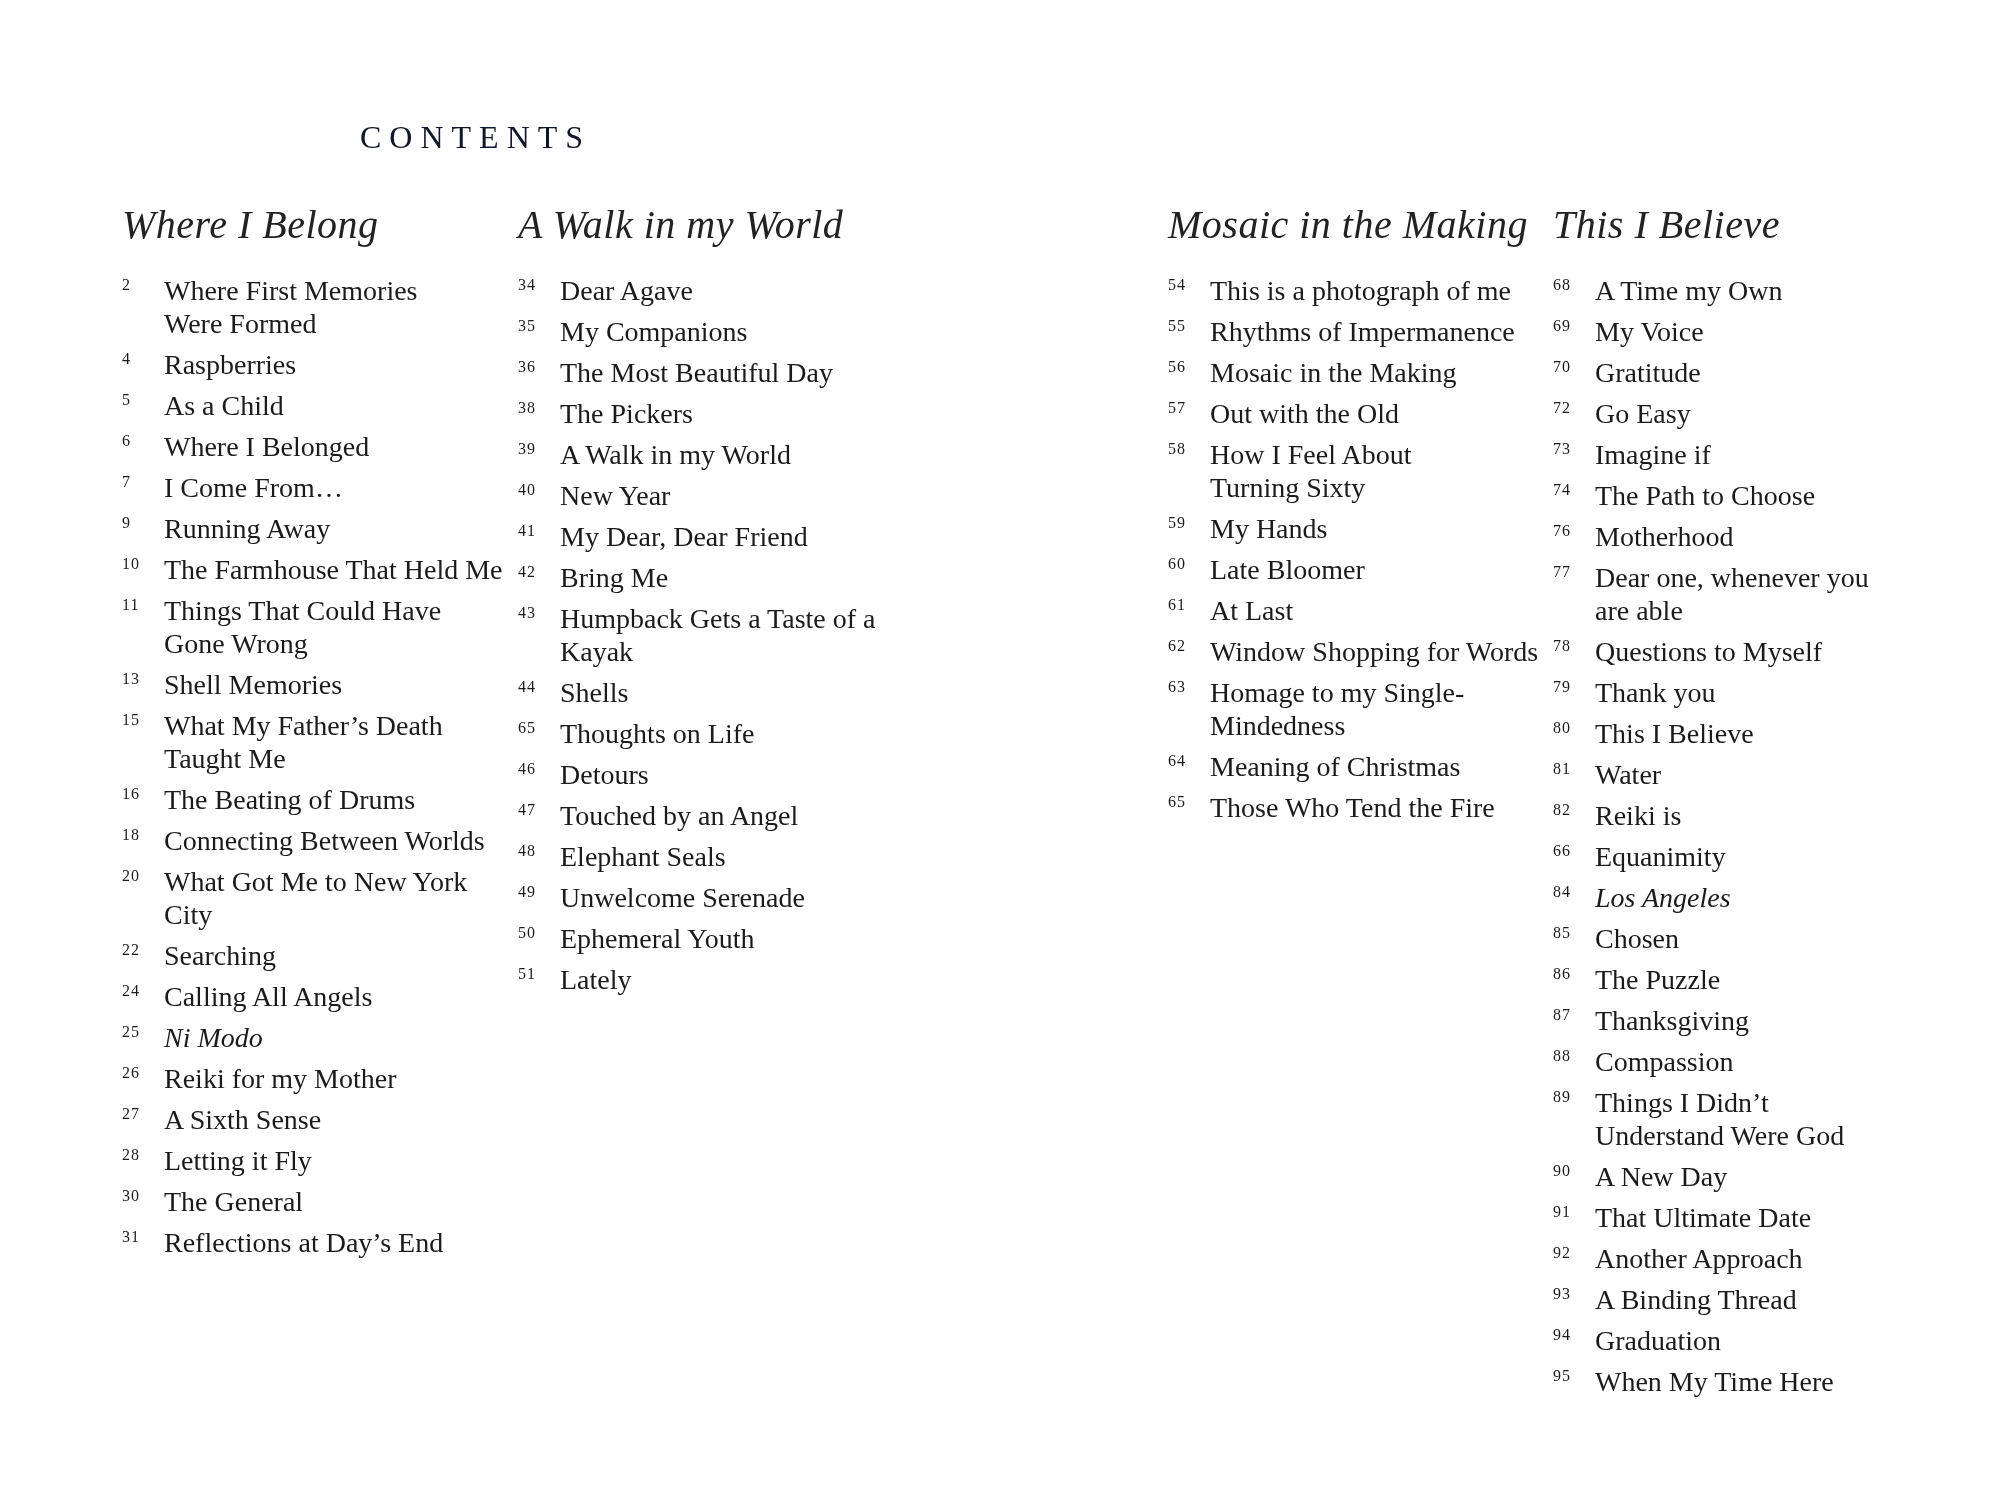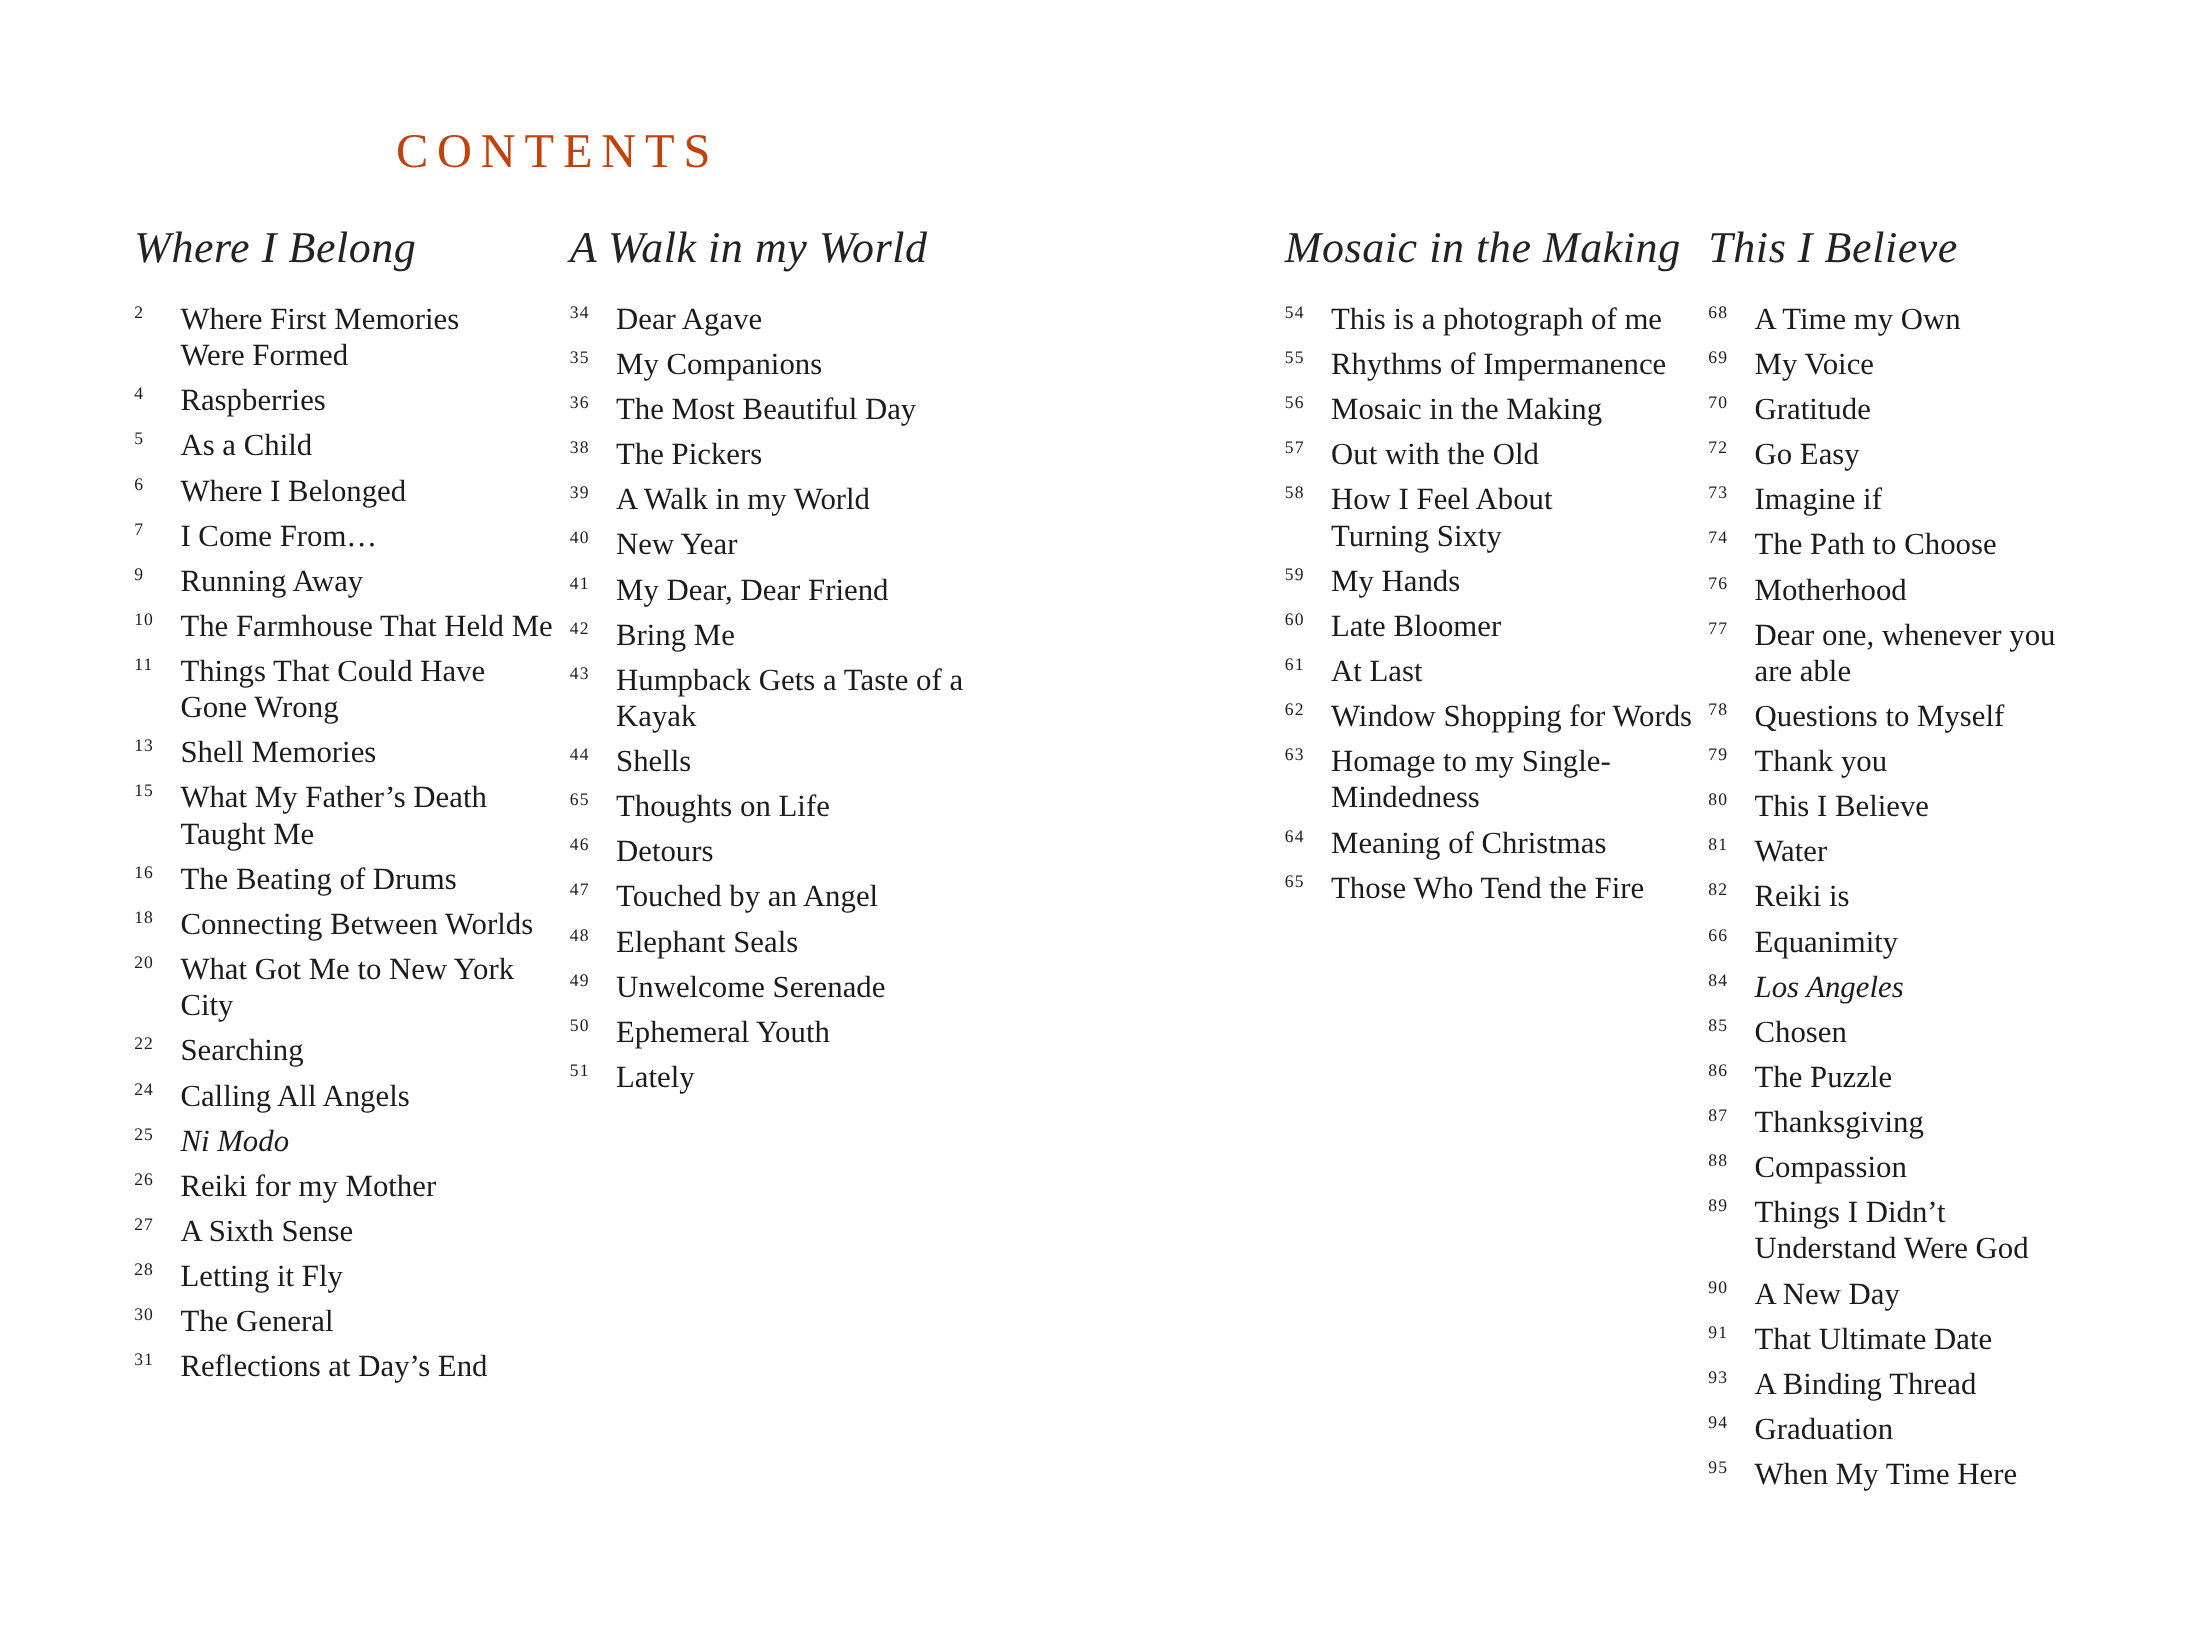--- a/index.html
+++ b/index.html
@@ -14,25 +14,25 @@
     background: #ffffff;
     color: #1b1b1b;
     font-family: "Liberation Serif", "DejaVu Serif", serif;
     overflow: hidden;
   }
   .contents-title {
     position: absolute;
     left: 360px;
     top: 121px;
     margin: 0;
-    font-size: 44px;
+    font-size: 32px;
     line-height: 33px;
     font-weight: 400;
     letter-spacing: 8px;
-    color: #c2410c;
+    color: #0f172a;
   }
   .columns {
     position: absolute;
     left: 0;
     top: 0;
     width: 100%;
     height: 100%;
   }
   .toc-column {
     position: absolute;
@@ -395,20 +395,24 @@
   </div>
           <div class="entry">
     <span class="num">90</span>
     <span class="title">A New Day</span>
   </div>
           <div class="entry">
     <span class="num">91</span>
     <span class="title">That Ultimate Date</span>
   </div>
           <div class="entry">
+    <span class="num">92</span>
+    <span class="title">Another Approach</span>
+  </div>
+          <div class="entry">
     <span class="num">93</span>
     <span class="title">A Binding Thread</span>
   </div>
           <div class="entry">
     <span class="num">94</span>
     <span class="title">Graduation</span>
   </div>
           <div class="entry">
     <span class="num">95</span>
     <span class="title">When My Time Here</span>

